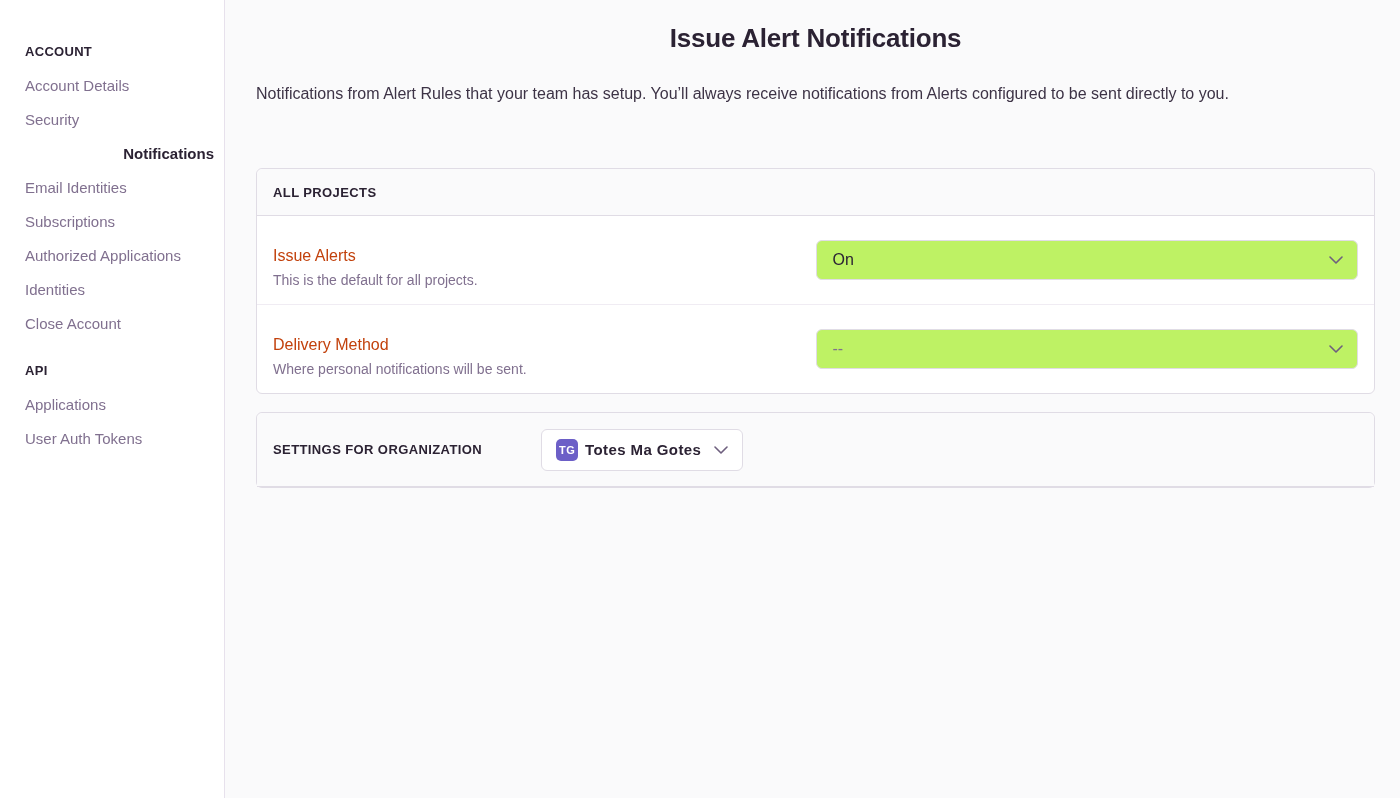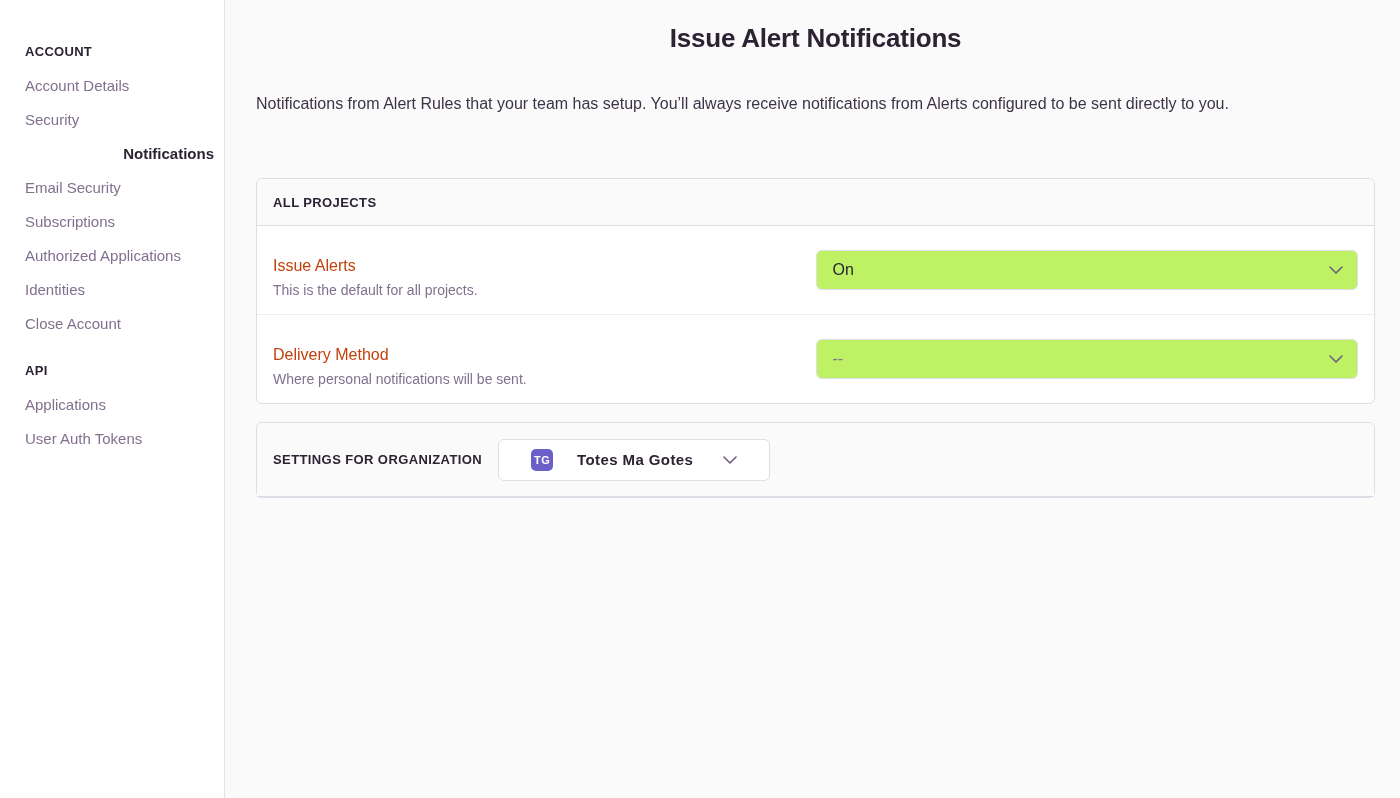--- a/index.html
+++ b/index.html
@@ -30,21 +30,21 @@
     margin-bottom: 17px; cursor: pointer; white-space: nowrap;
   }
   .nav-item.active { color: #2B2233; font-weight: 700; text-align: right; }
 
   
   .main { flex: 1; padding: 22px 25px 0 31px; }
   .page-title {
     margin: 0; font-size: 26px; line-height: 33px;
     font-weight: 700; color: #2B2233; letter-spacing: -0.2px; text-align: center;
   }
-  .page-desc { margin-top: 39px; font-size: 16px; line-height: 19px; color: #3D3346; }
+  .page-desc { margin-top: 29px; font-size: 16px; line-height: 19px; color: #3D3346; }
 
   
   .panel {
     background: #FFFFFF;
     border: 1px solid #E0DCE5;
     border-radius: 6px;
   }
   .panel-all-projects { margin-top: 65px; }
   .panel-organization { margin-top: 18px; }
   .panel-header {
@@ -85,22 +85,23 @@
     margin-top: -4px; line-height: 0;
   }
 
   
   .org-select {
     height: 42px;
     background: #FFFFFF;
     border: 1px solid #E0DCE5;
     border-radius: 6px;
     display: flex; align-items: center;
-    padding: 0 32px; gap: 24px;
+    padding: 0 14px; gap: 7px;
     cursor: pointer;
+    margin-left: 43px;
   }
   .org-avatar {
     width: 22px; height: 22px; border-radius: 5px;
     background: #6C5FC7; color: #FFFFFF;
     font-size: 11px; font-weight: 700;
     display: flex; align-items: center; justify-content: center;
   }
   .org-name { font-size: 15px; color: #2B2233; margin-right: 6px; }
   .org-select .select-chevron { position: static; margin-top: 0; }
 
@@ -118,21 +119,21 @@
 </style>
 </head>
 <body>
 
 <nav class="sidebar">
   <div class="nav-section">
     <div class="nav-title">ACCOUNT</div>
     <div class="nav-item">Account Details</div>
     <div class="nav-item">Security</div>
     <div class="nav-item active">Notifications</div>
-    <div class="nav-item">Email Security</div>
+    <div class="nav-item">Email Identities</div>
     <div class="nav-item">Subscriptions</div>
     <div class="nav-item">Authorized Applications</div>
     <div class="nav-item">Identities</div>
     <div class="nav-item">Close Account</div>
   </div>
   <div class="nav-section">
     <div class="nav-title">API</div>
     <div class="nav-item">Applications</div>
     <div class="nav-item">User Auth Tokens</div>
   </div>

